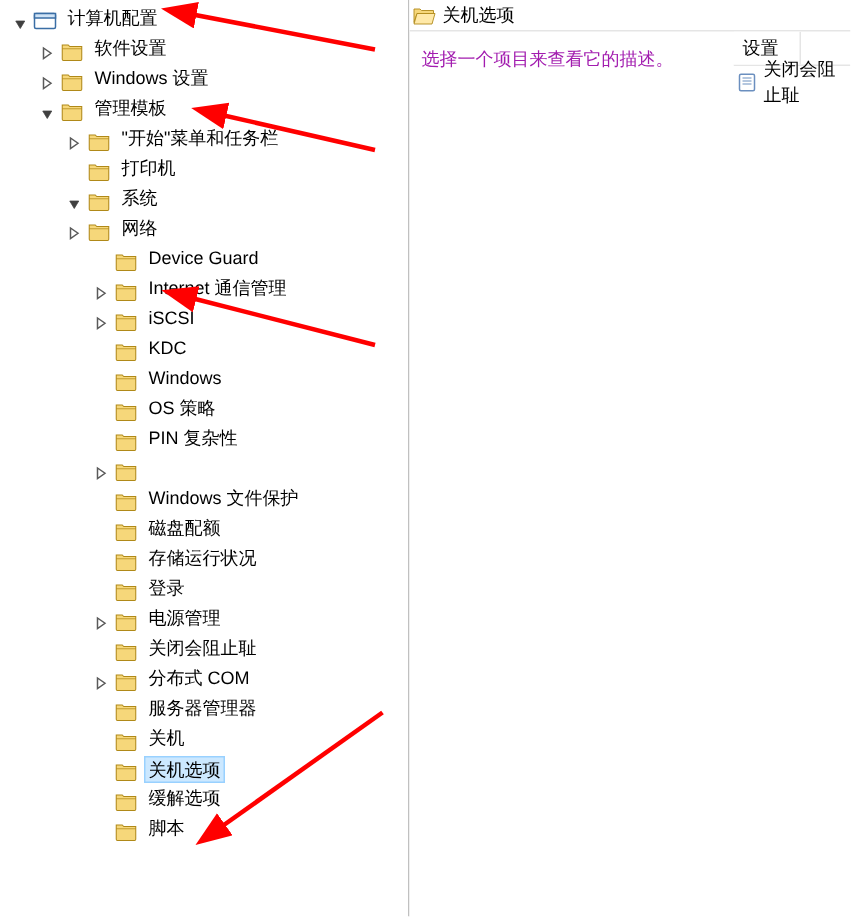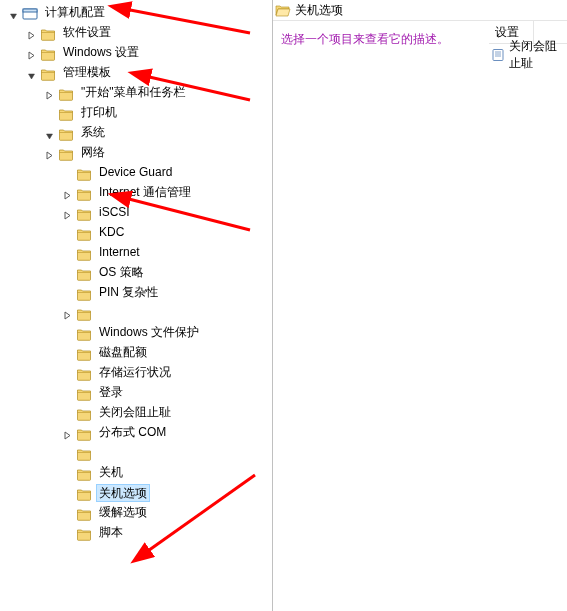--- a/index.html
+++ b/index.html
@@ -314,21 +314,21 @@
         </div>
         <div class="tree-row">
           <span class="indent" style="width: 60px;"></span>
           <span class="toggler"></span>
           <span class="folder-icon">
             <svg viewBox="0 0 16 14">
               <path d="M1.5 3h4l1 1h8v8.5a.8.8 0 0 1-.8.8H2.3a.8.8 0 0 1-.8-.8V3z" fill="#f6d77a" stroke="#b08918" stroke-width="0.7"></path>
               <path d="M1.5 5.5h13" stroke="#b08918" stroke-width="0.5"></path>
             </svg>
           </span>
-          <span class="label-text">Internet</span>
+          <span class="label-text">Windows</span>
         </div>
         <div class="tree-row">
           <span class="indent" style="width: 60px;"></span>
           <span class="toggler"></span>
           <span class="folder-icon">
             <svg viewBox="0 0 16 14">
               <path d="M1.5 3h4l1 1h8v8.5a.8.8 0 0 1-.8.8H2.3a.8.8 0 0 1-.8-.8V3z" fill="#f6d77a" stroke="#b08918" stroke-width="0.7"></path>
               <path d="M1.5 5.5h13" stroke="#b08918" stroke-width="0.5"></path>
             </svg>
           </span>
@@ -398,20 +398,35 @@
           <span class="folder-icon">
             <svg viewBox="0 0 16 14">
               <path d="M1.5 3h4l1 1h8v8.5a.8.8 0 0 1-.8.8H2.3a.8.8 0 0 1-.8-.8V3z" fill="#f6d77a" stroke="#b08918" stroke-width="0.7"></path>
               <path d="M1.5 5.5h13" stroke="#b08918" stroke-width="0.5"></path>
             </svg>
           </span>
           <span class="label-text">登录</span>
         </div>
         <div class="tree-row">
           <span class="indent" style="width: 60px;"></span>
+          <span class="toggler">
+            <svg viewBox="0 0 9 9">
+              <path d="M2 1 L7 4.5 L2 8 Z" fill="none" stroke="#5b5b5b" stroke-width="1"></path>
+            </svg>
+          </span>
+          <span class="folder-icon">
+            <svg viewBox="0 0 16 14">
+              <path d="M1.5 3h4l1 1h8v8.5a.8.8 0 0 1-.8.8H2.3a.8.8 0 0 1-.8-.8V3z" fill="#f6d77a" stroke="#b08918" stroke-width="0.7"></path>
+              <path d="M1.5 5.5h13" stroke="#b08918" stroke-width="0.5"></path>
+            </svg>
+          </span>
+          <span class="label-text">电源管理</span>
+        </div>
+        <div class="tree-row">
+          <span class="indent" style="width: 60px;"></span>
           <span class="toggler"></span>
           <span class="folder-icon">
             <svg viewBox="0 0 16 14">
               <path d="M1.5 3h4l1 1h8v8.5a.8.8 0 0 1-.8.8H2.3a.8.8 0 0 1-.8-.8V3z" fill="#f6d77a" stroke="#b08918" stroke-width="0.7"></path>
               <path d="M1.5 5.5h13" stroke="#b08918" stroke-width="0.5"></path>
             </svg>
           </span>
           <span class="label-text">关闭会阻止耻</span>
         </div>
         <div class="tree-row">
@@ -431,20 +446,21 @@
         </div>
         <div class="tree-row">
           <span class="indent" style="width: 60px;"></span>
           <span class="toggler"></span>
           <span class="folder-icon">
             <svg viewBox="0 0 16 14">
               <path d="M1.5 3h4l1 1h8v8.5a.8.8 0 0 1-.8.8H2.3a.8.8 0 0 1-.8-.8V3z" fill="#f6d77a" stroke="#b08918" stroke-width="0.7"></path>
               <path d="M1.5 5.5h13" stroke="#b08918" stroke-width="0.5"></path>
             </svg>
           </span>
+          <span class="label-text">服务器管理器</span>
         </div>
         <div class="tree-row">
           <span class="indent" style="width: 60px;"></span>
           <span class="toggler"></span>
           <span class="folder-icon">
             <svg viewBox="0 0 16 14">
               <path d="M1.5 3h4l1 1h8v8.5a.8.8 0 0 1-.8.8H2.3a.8.8 0 0 1-.8-.8V3z" fill="#f6d77a" stroke="#b08918" stroke-width="0.7"></path>
               <path d="M1.5 5.5h13" stroke="#b08918" stroke-width="0.5"></path>
             </svg>
           </span>

